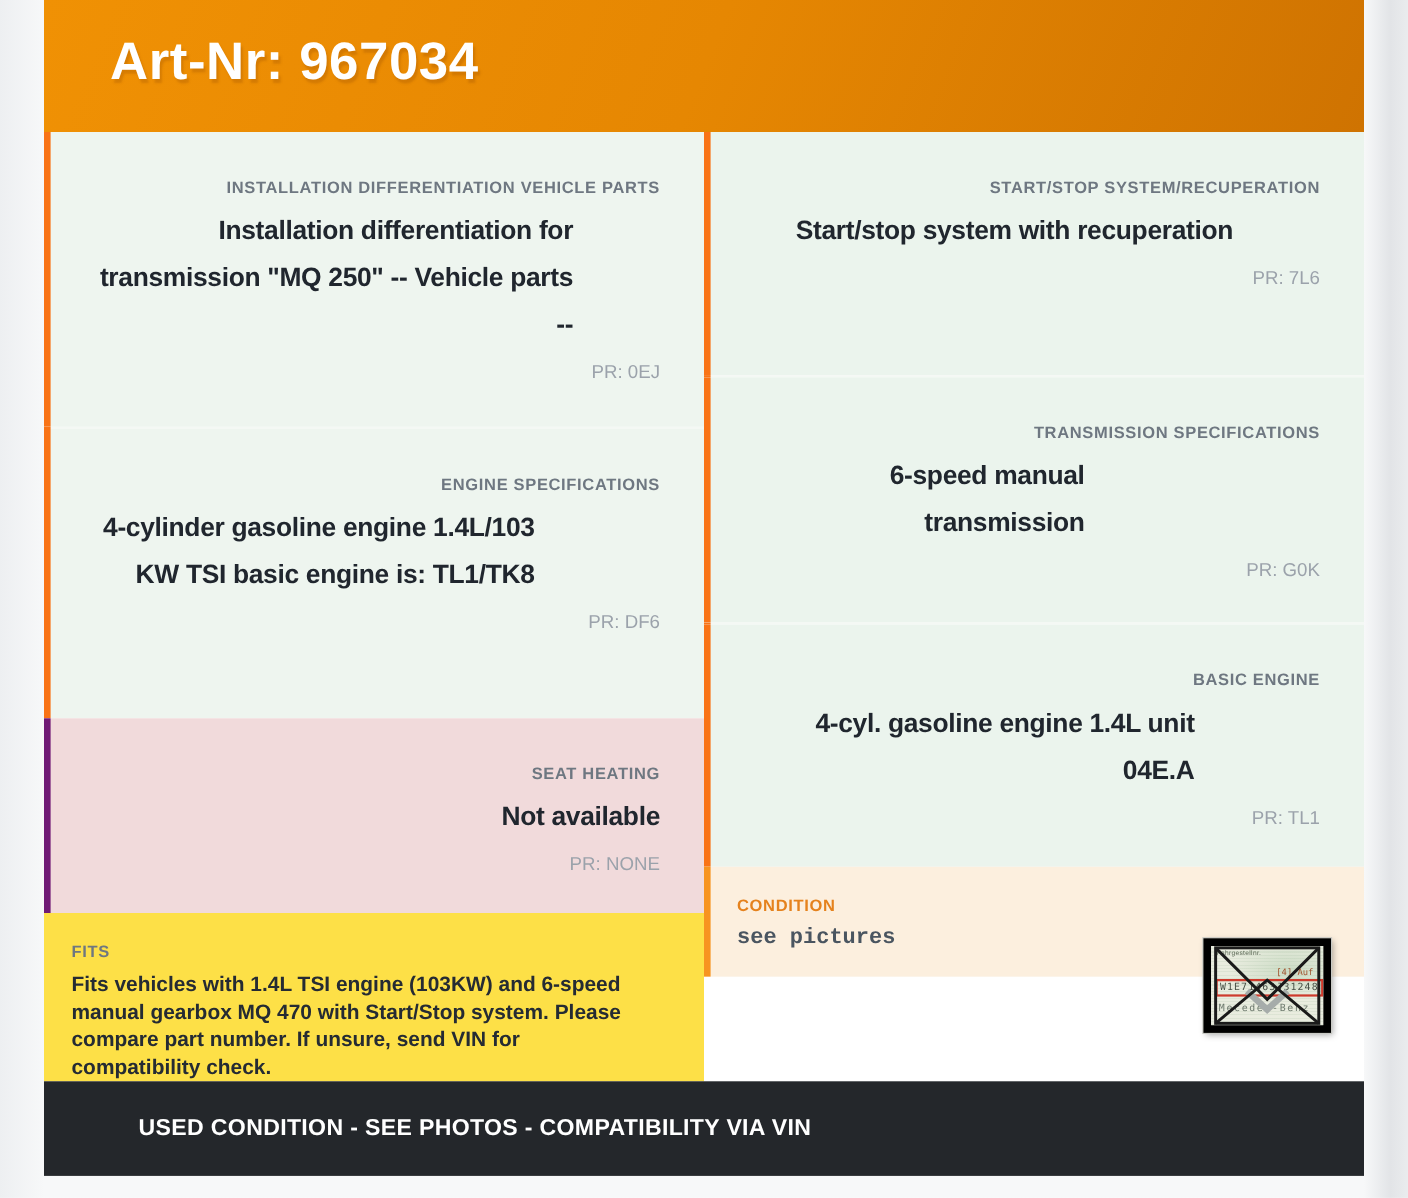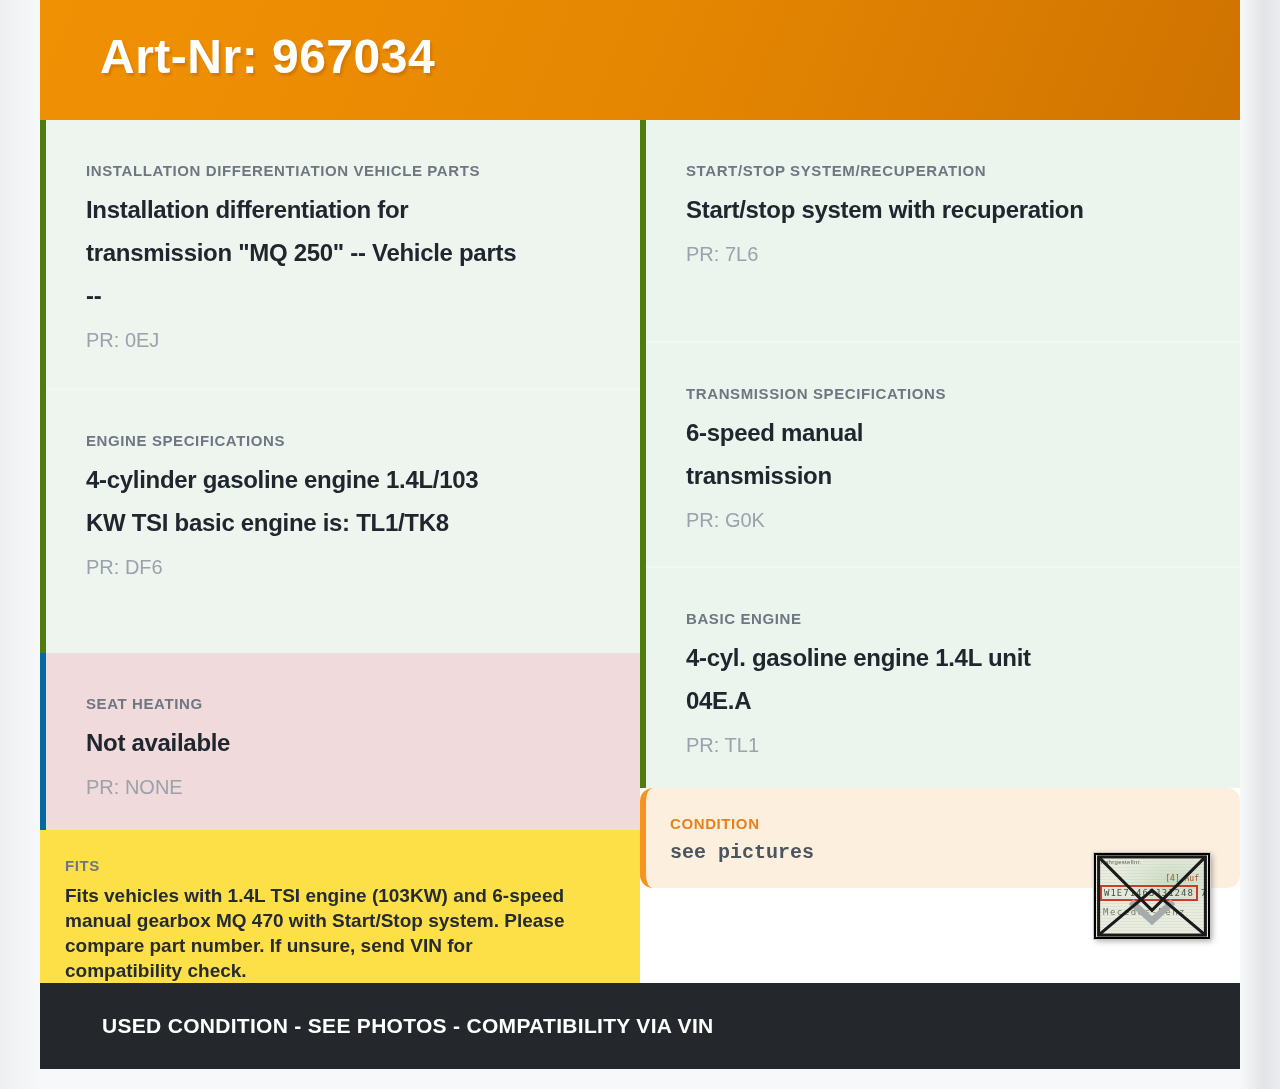--- a/index.html
+++ b/index.html
@@ -21,23 +21,23 @@
     display: flex; align-items: center; padding: 0 0 8px 60px;
   }
   .banner h1 {
     margin: 0; font-size: 48px; font-weight: 700; color: #ffffff;
     letter-spacing: 0.5px; text-shadow: 2px 3px 2px rgba(150, 75, 0, 0.28);
   }
   
   .content { display: flex; flex: 1 1 auto; }
   .col { width: 600px; display: flex; flex-direction: column; }
   .card { padding: 42px 40px 0 40px; flex: 0 0 auto; }
-  .b-green  { border-left: 6px solid #4d7c0f; }
-  .b-red    { border-left: 6px solid #0369a1; }
-  .b-orange { border-left: 6px solid #f79420; border-radius: 13px; }
+  .b-green  { border-left: 6px solid #f97316; text-align: right; }
+  .b-red    { border-left: 6px solid #701a75; text-align: right; }
+  .b-orange { border-left: 6px solid #f79420; }
   .bg-mint-l { background: #eef5ef; }
   .bg-mint-r { background: #ebf4ed; }
   .bg-pink   { background: #f1dadb; }
   .bg-peach  { background: #fcefde; }
   .divider { height: 2px; background: #f4f8f4; flex: 0 0 auto; }
 
   #card-l1 { height: 268px; }
   #card-l2 { height: 263px; }
   #card-l3 { height: 177px; }
   #card-l4 { flex: 1 1 auto; background: #fde047; padding: 27px 40px 0 25px; }
@@ -51,40 +51,40 @@
     font-size: 15px; font-weight: 700; letter-spacing: 0.6px;
     color: #6e7781; text-transform: uppercase;
   }
   .card-title {
     font-size: 24px; line-height: 43px; font-weight: 700;
     letter-spacing: -0.3px; color: #20262e; margin: 9px 0 0;
   }
   .hw435 { max-width: 435px; }
   .hw400 { max-width: 400px; }
   .hw300 { max-width: 300px; }
-  .pr { font-size: 20px; color: #9ba2ab; margin-top: 12px; }
+  .pr { font-size: 17px; color: #9ba2ab; margin-top: 12px; }
 
   .fits-text {
     font-size: 19px; font-weight: 600; line-height: 25px;
     color: #252b33; margin: 9px 0 0; max-width: 527px;
   }
   #card-r4 .eyebrow { color: #e5821d; }
   .condition-value { font-size: 20px; font-weight: 600; color: #4a5560; margin: 9px 0 0; font-family: Liberation Mono, monospace; }
 
   
   .footer {
     flex: 0 0 86px; height: 86px; background: #24272b;
-    display: flex; align-items: center; padding-left: 62px;
+    display: flex; align-items: center; padding-left: 86px;
   }
   .footer-text { font-size: 21px; font-weight: 700; color: #ffffff; letter-spacing: 0.3px; }
 
   
   .vin-thumb {
     position: absolute; right: 30px; bottom: 2px; width: 116px; height: 86px;
-    background: #e9ecdf; border: 2px solid #000000;
+    background: #e9ecdf; border: 7px solid #000000;
     box-shadow: 0 0 0 1px #c8c9c4, 2px 2px 6px rgba(0,0,0,0.35);
     z-index: 5; overflow: hidden;
   }
   .vin-doc {
     position: absolute; inset: 0;
     background:
       radial-gradient(80px 40px at 70% 30%, rgba(150,190,150,0.35), rgba(0,0,0,0) 70%),
       repeating-linear-gradient(0deg, rgba(110,150,110,0.10) 0 1px, rgba(0,0,0,0) 1px 3px),
       #e9ecdf;
   }

